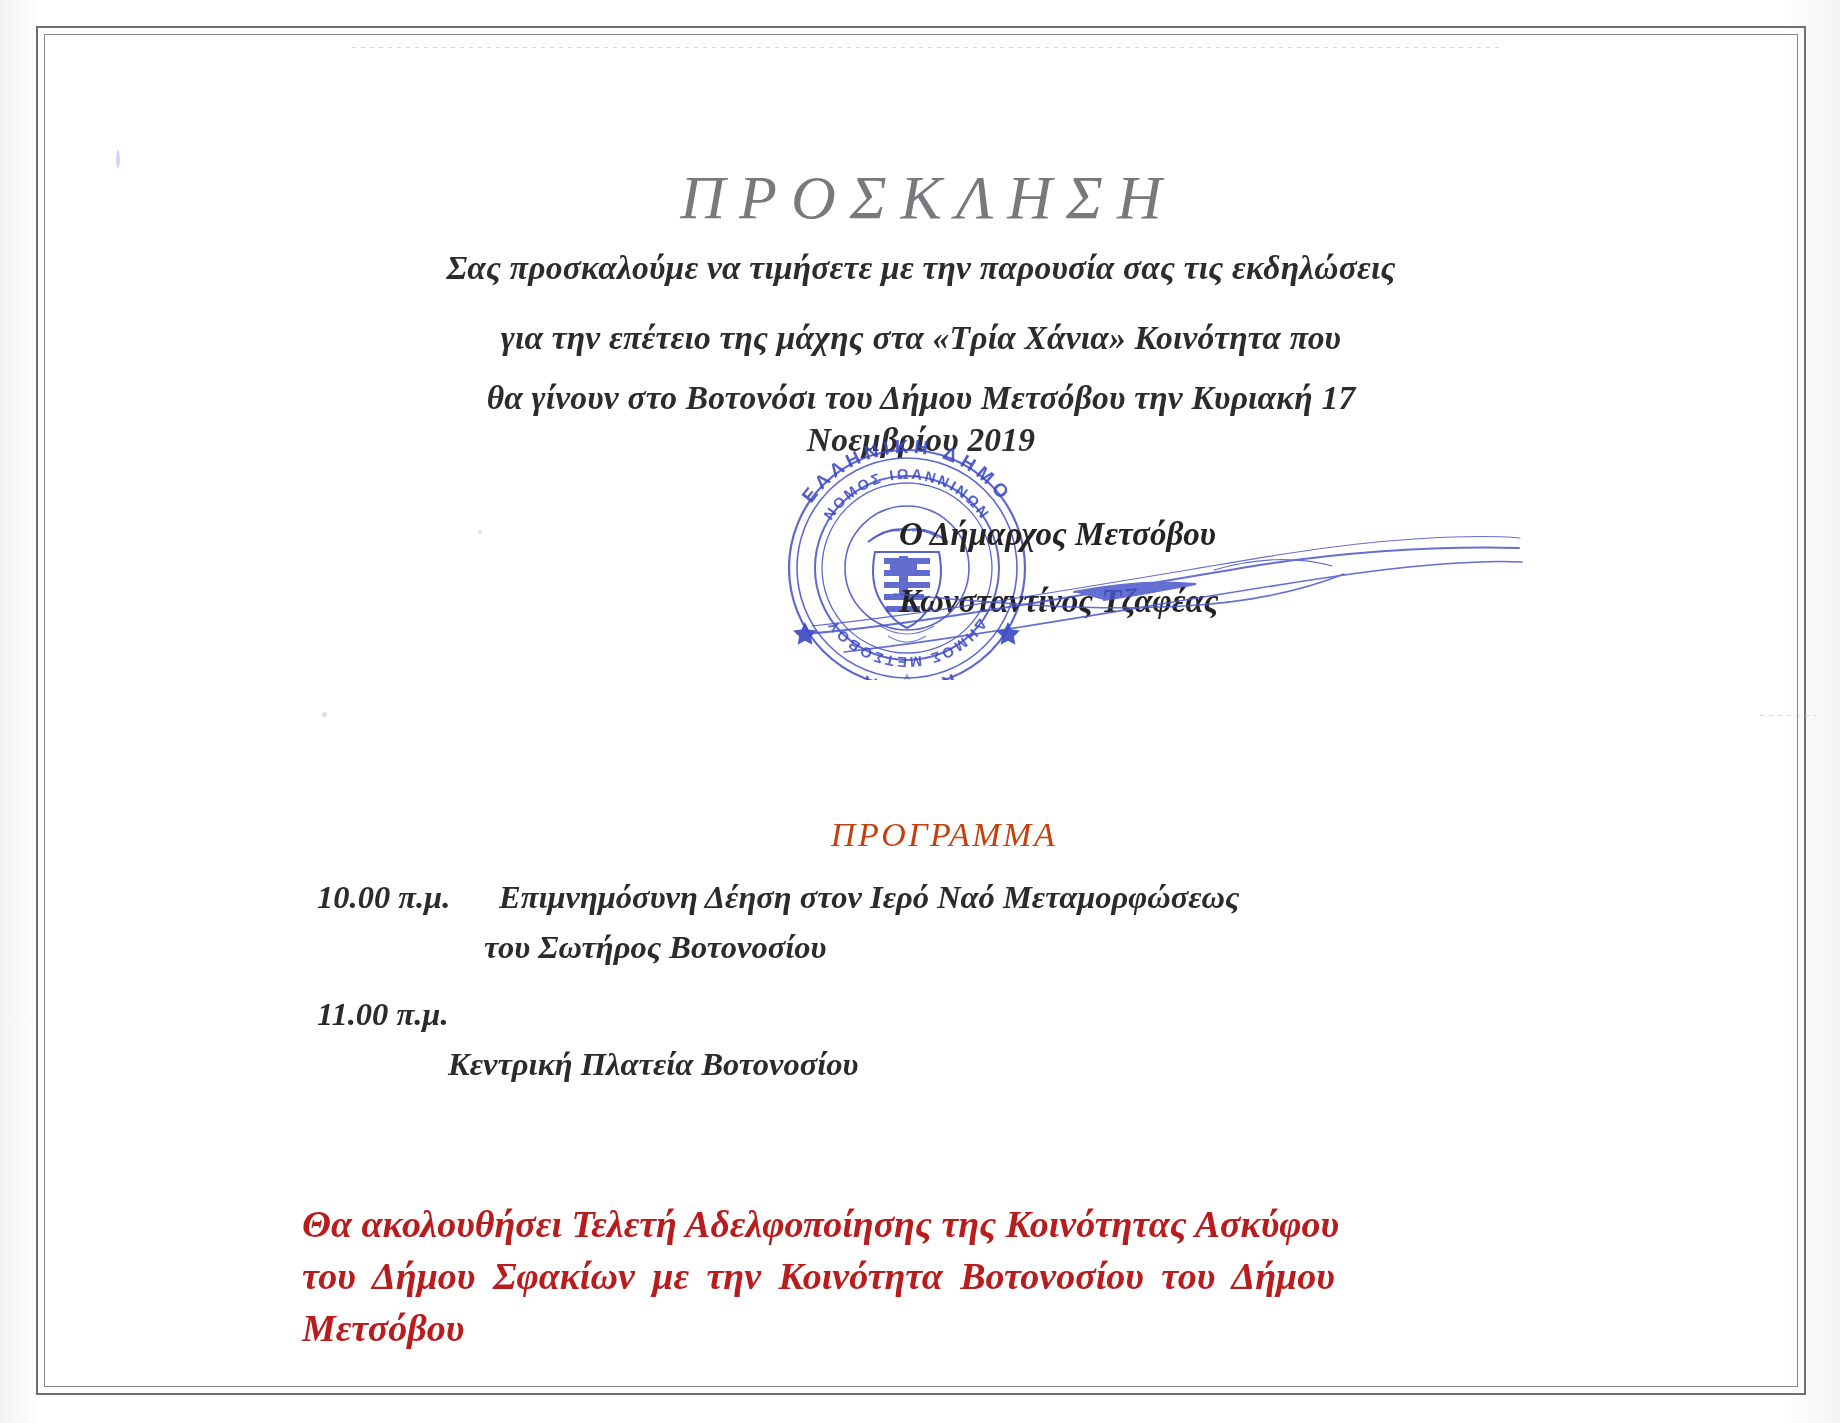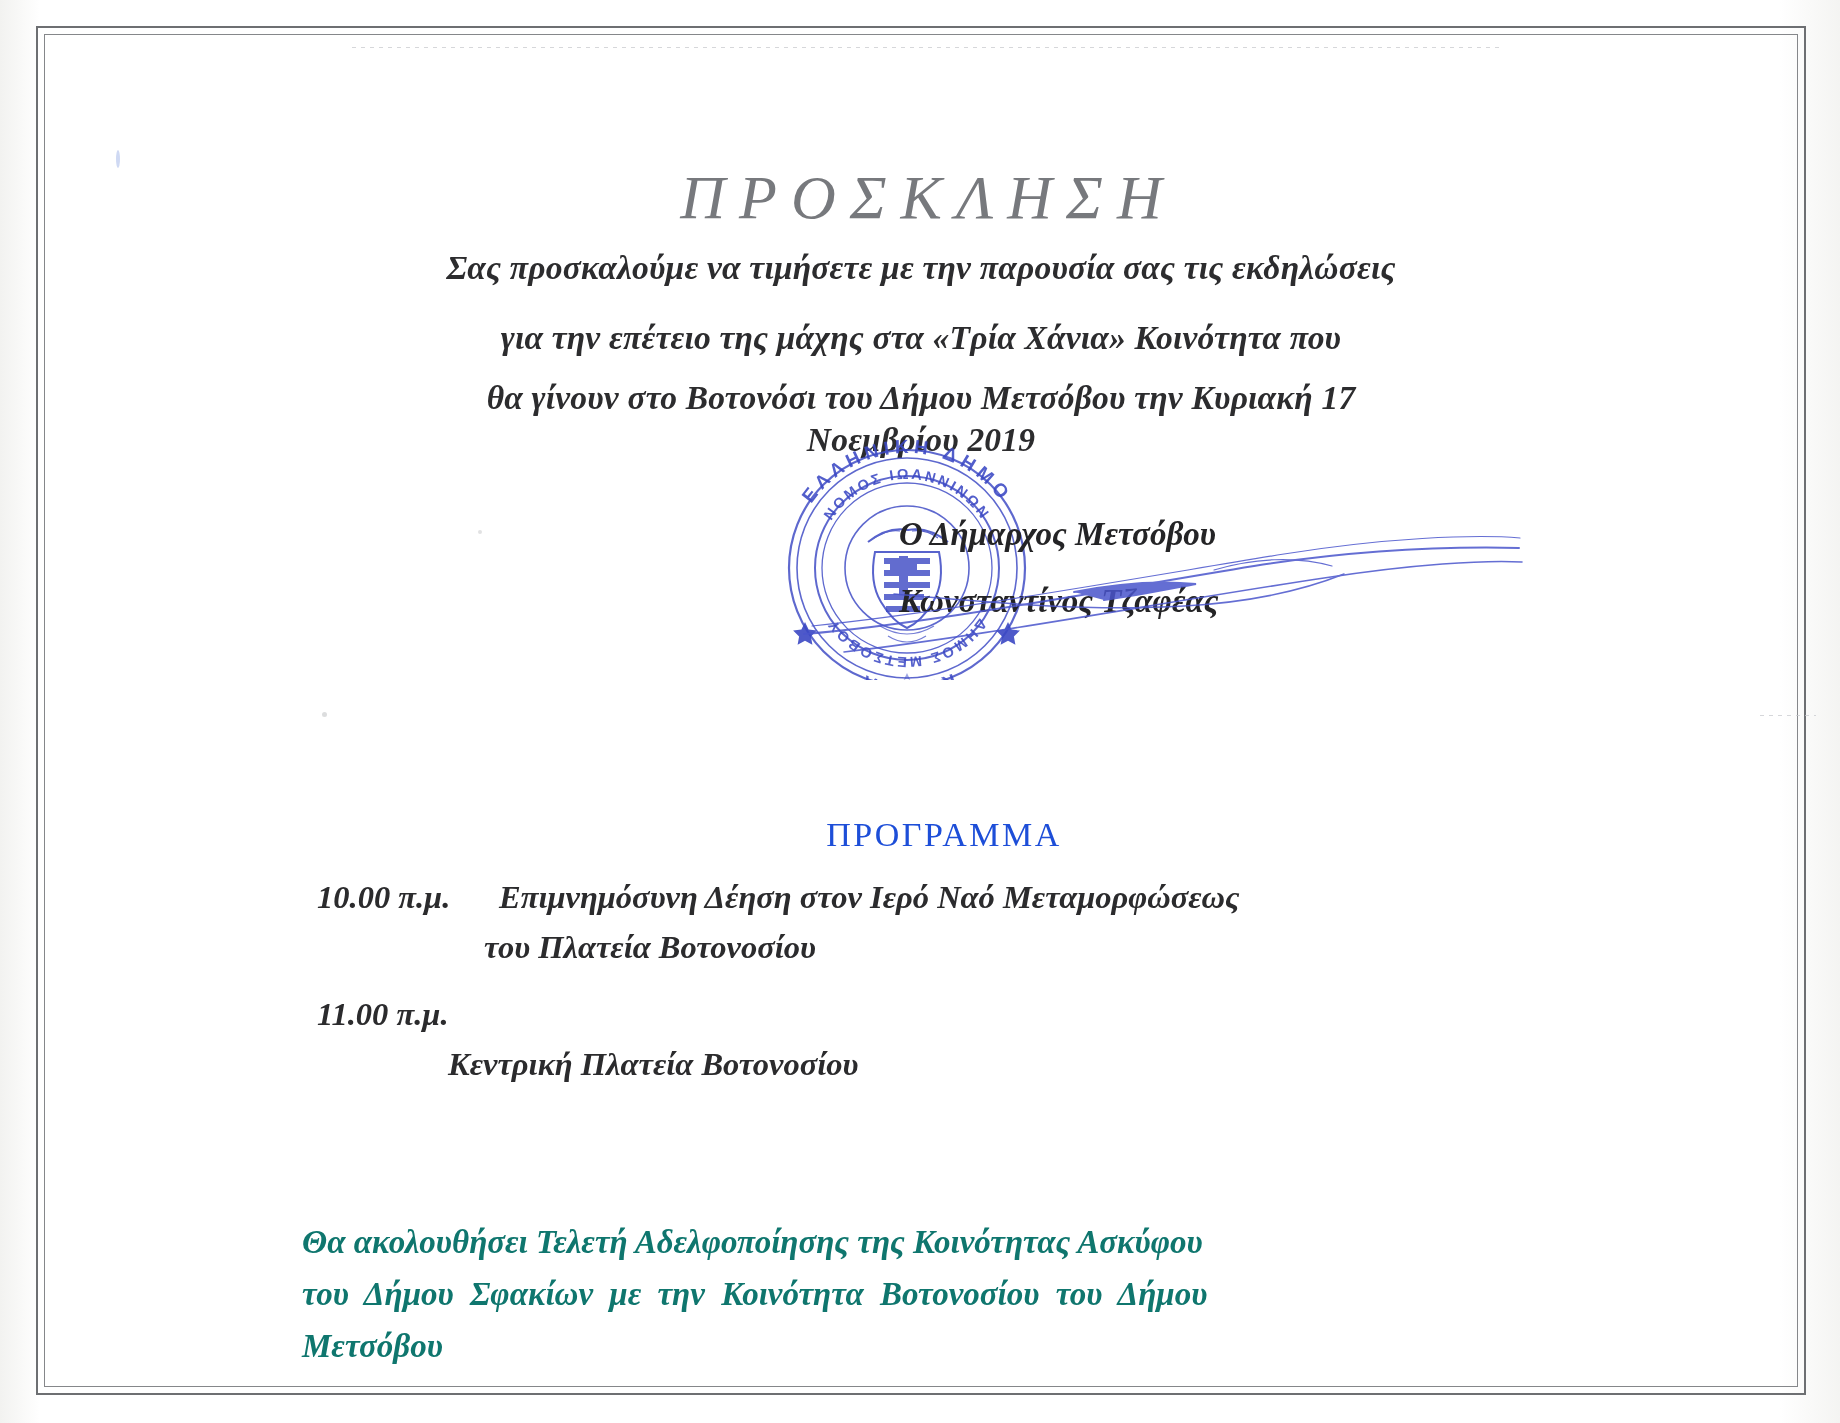--- a/index.html
+++ b/index.html
@@ -102,24 +102,25 @@
     position:absolute;
     left:740px;top:440px;
     width:740px;height:190px;
     pointer-events:none;
   }
   
   #prog-title{
     position:absolute;
     left:0;right:0;top:782px;
     text-align:center;
+    font-style:italic;
     font-weight:400;
     font-size:34px;
     letter-spacing:2.5px;
-    color:#1d4ed8;
+    color:#c2410c;
     margin-left:46px;
   }
   .prog-row{
     font-style:italic;
     font-weight:700;
     font-size:32.5px;
     color:#2b2b2d;
     white-space:nowrap;
   }
   .prog-first{ position:absolute;margin-left:15px; }
@@ -132,24 +133,23 @@
   #item1-time{ left:258px; top:962px; }
   #item1-text{ left:404px; top:962px; letter-spacing:.4px; word-spacing:11px;}
   #item1-cont{ left:404px; top:1012px; }
 
   
   .closing-line{
     position:absolute;
     left:258px;
     font-style:italic;
     font-weight:700;
-    font-size:33px;
-    color:#0f766e;
+    font-size:38px;
+    color:#b91c1c;
     white-space:nowrap;
-    margin-top:22px;
   }
   #close-0{ top:1168px; }
   #close-1{ top:1220px; word-spacing:8px; }
   #close-2{ top:1272px; }
 </style>
 </head>
 <body>
 
 <div id="scan">
 
@@ -243,21 +243,21 @@
           <path d="M 290,118 C 330,110 372,106 412,110 C 380,116 350,122 320,126" stroke-width="2" fill="#4a55cc"></path>
           <path d="M 430,96 C 470,84 512,82 548,92" stroke-width="1.2"></path>
         </g>
       </svg>
     </div>
 
     <div id="prog-title">ΠΡΟΓΡΑΜΜΑ</div>
 
     <div class="prog-row prog-first" id="item0-time">10.00 π.μ.</div>
     <div class="prog-row prog-first" id="item0-text">Επιμνημόσυνη Δέηση στον Ιερό Ναό Μεταμορφώσεως</div>
-    <div class="prog-row prog-second" id="item0-cont">του Πλατεία Βοτονοσίου</div>
+    <div class="prog-row prog-second" id="item0-cont">του Σωτήρος Βοτονοσίου</div>
 
     <div class="prog-row prog-first" id="item1-time">11.00 π.μ.</div>
     <div class="prog-row prog-second" id="item1-cont">Κεντρική Πλατεία Βοτονοσίου</div>
 
     <div class="closing-line" id="close-0">Θα ακολουθήσει Τελετή Αδελφοποίησης  της Κοινότητας Ασκύφου</div>
     <div class="closing-line" id="close-1">του Δήμου Σφακίων με την Κοινότητα Βοτονοσίου του Δήμου</div>
     <div class="closing-line" id="close-2">Μετσόβου</div>
 
   </div>
 </div>

